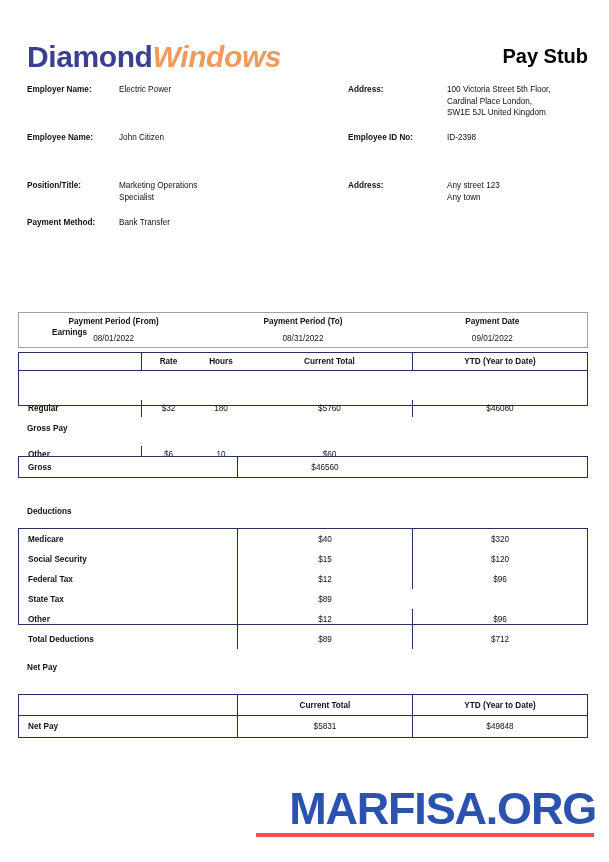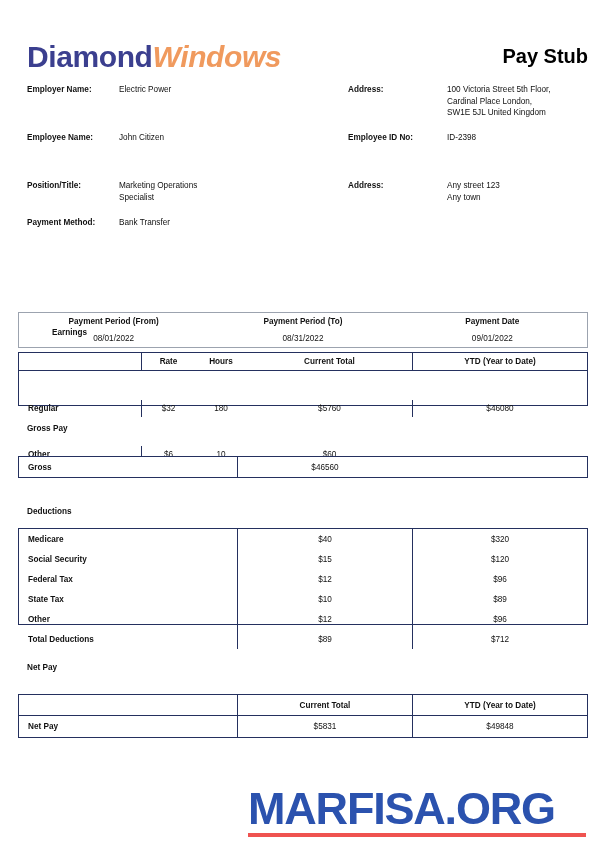--- a/index.html
+++ b/index.html
@@ -143,24 +143,24 @@
 
   
   #netpay-caption { top: 662px; }
   #netpay-table { top: 694px; height: 44px; }
   #netpay-table .hrow { height: 21px; border-bottom: 1px solid #24305e; }
   #netpay-table .drow { height: 21px; }
 
   
   .watermark {
     position: absolute;
-    left: 248px;
+    left: 256px;
     top: 786px;
     width: 340px;
-    text-align: left;
+    text-align: right;
   }
   .watermark-text {
     font-family: "Liberation Sans", sans-serif;
     font-size: 45px;
     font-weight: bold;
     letter-spacing: -1.2px;
     line-height: 46px;
     color: #2b52ae;
     white-space: nowrap;
   }
@@ -274,21 +274,20 @@
       <div class="tcell center vdiv" style="width:175px">$15</div>
       <div class="tcell center vdiv" style="width:175px">$120</div>
     </div>
     <div class="trow">
       <div class="tcell left bold" style="width:218px">Federal Tax</div>
       <div class="tcell center vdiv" style="width:175px">$12</div>
       <div class="tcell center vdiv" style="width:175px">$96</div>
     </div>
     <div class="trow">
       <div class="tcell left bold" style="width:218px">State Tax</div>
-      <div class="tcell center vdiv" style="width:175px">$10</div>
       <div class="tcell center vdiv" style="width:175px">$89</div>
     </div>
     <div class="trow">
       <div class="tcell left bold" style="width:218px">Other</div>
       <div class="tcell center vdiv" style="width:175px">$12</div>
       <div class="tcell center vdiv" style="width:175px">$96</div>
     </div>
     <div class="trow">
       <div class="tcell left bold" style="width:218px">Total Deductions</div>
       <div class="tcell center vdiv" style="width:175px">$89</div>

